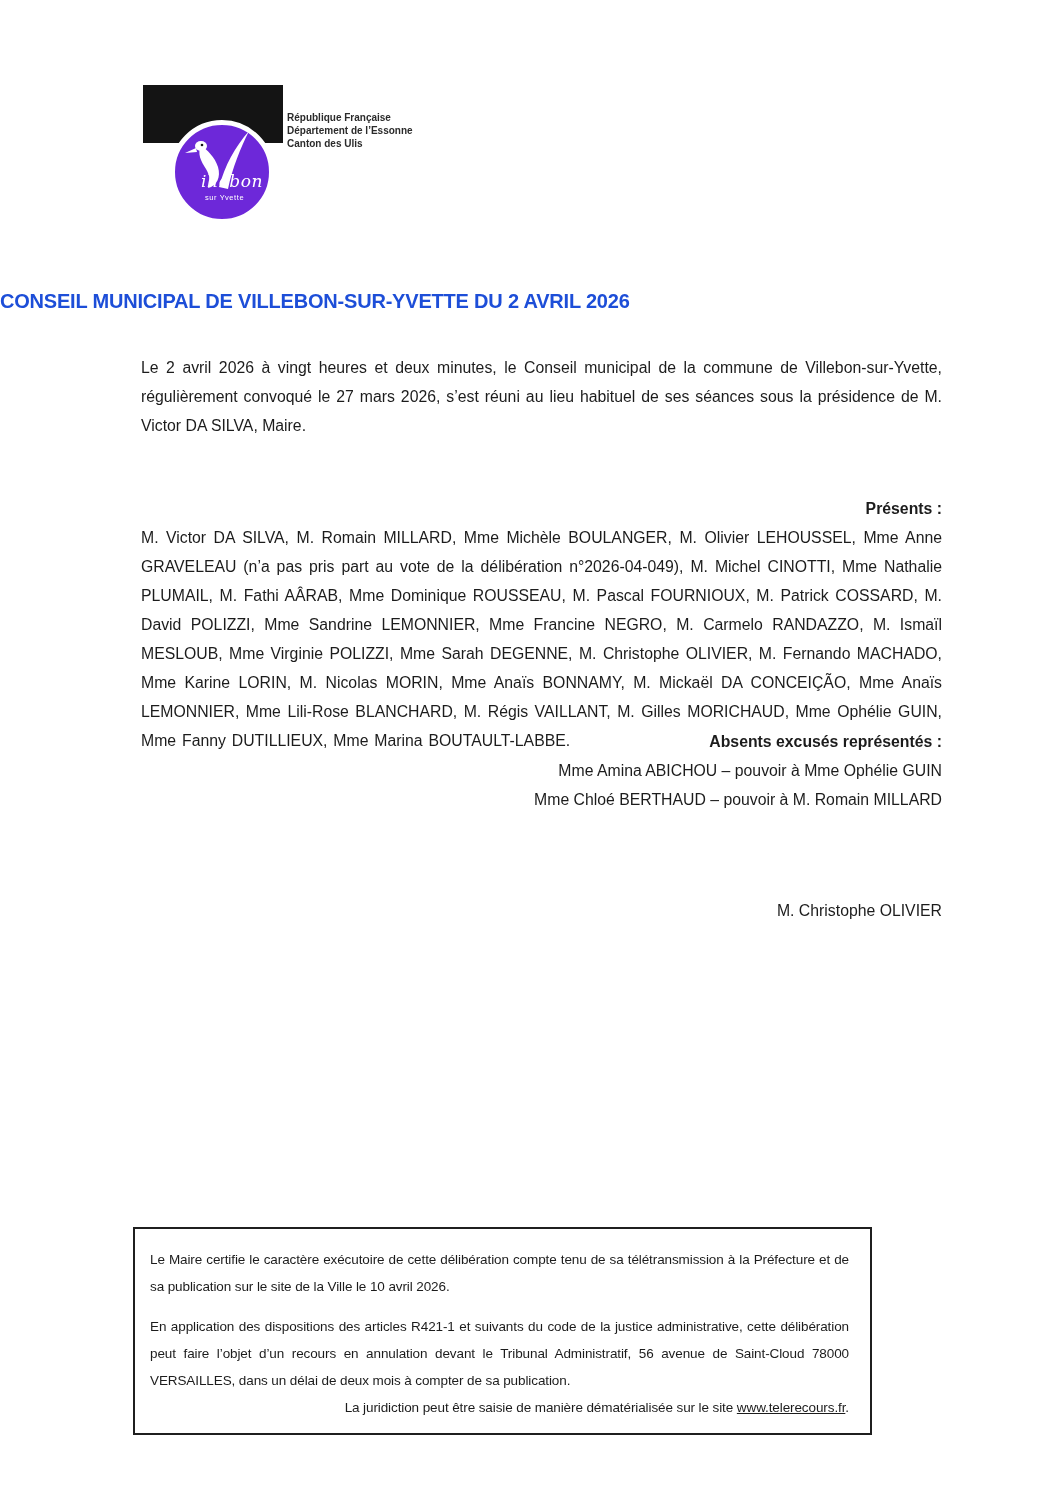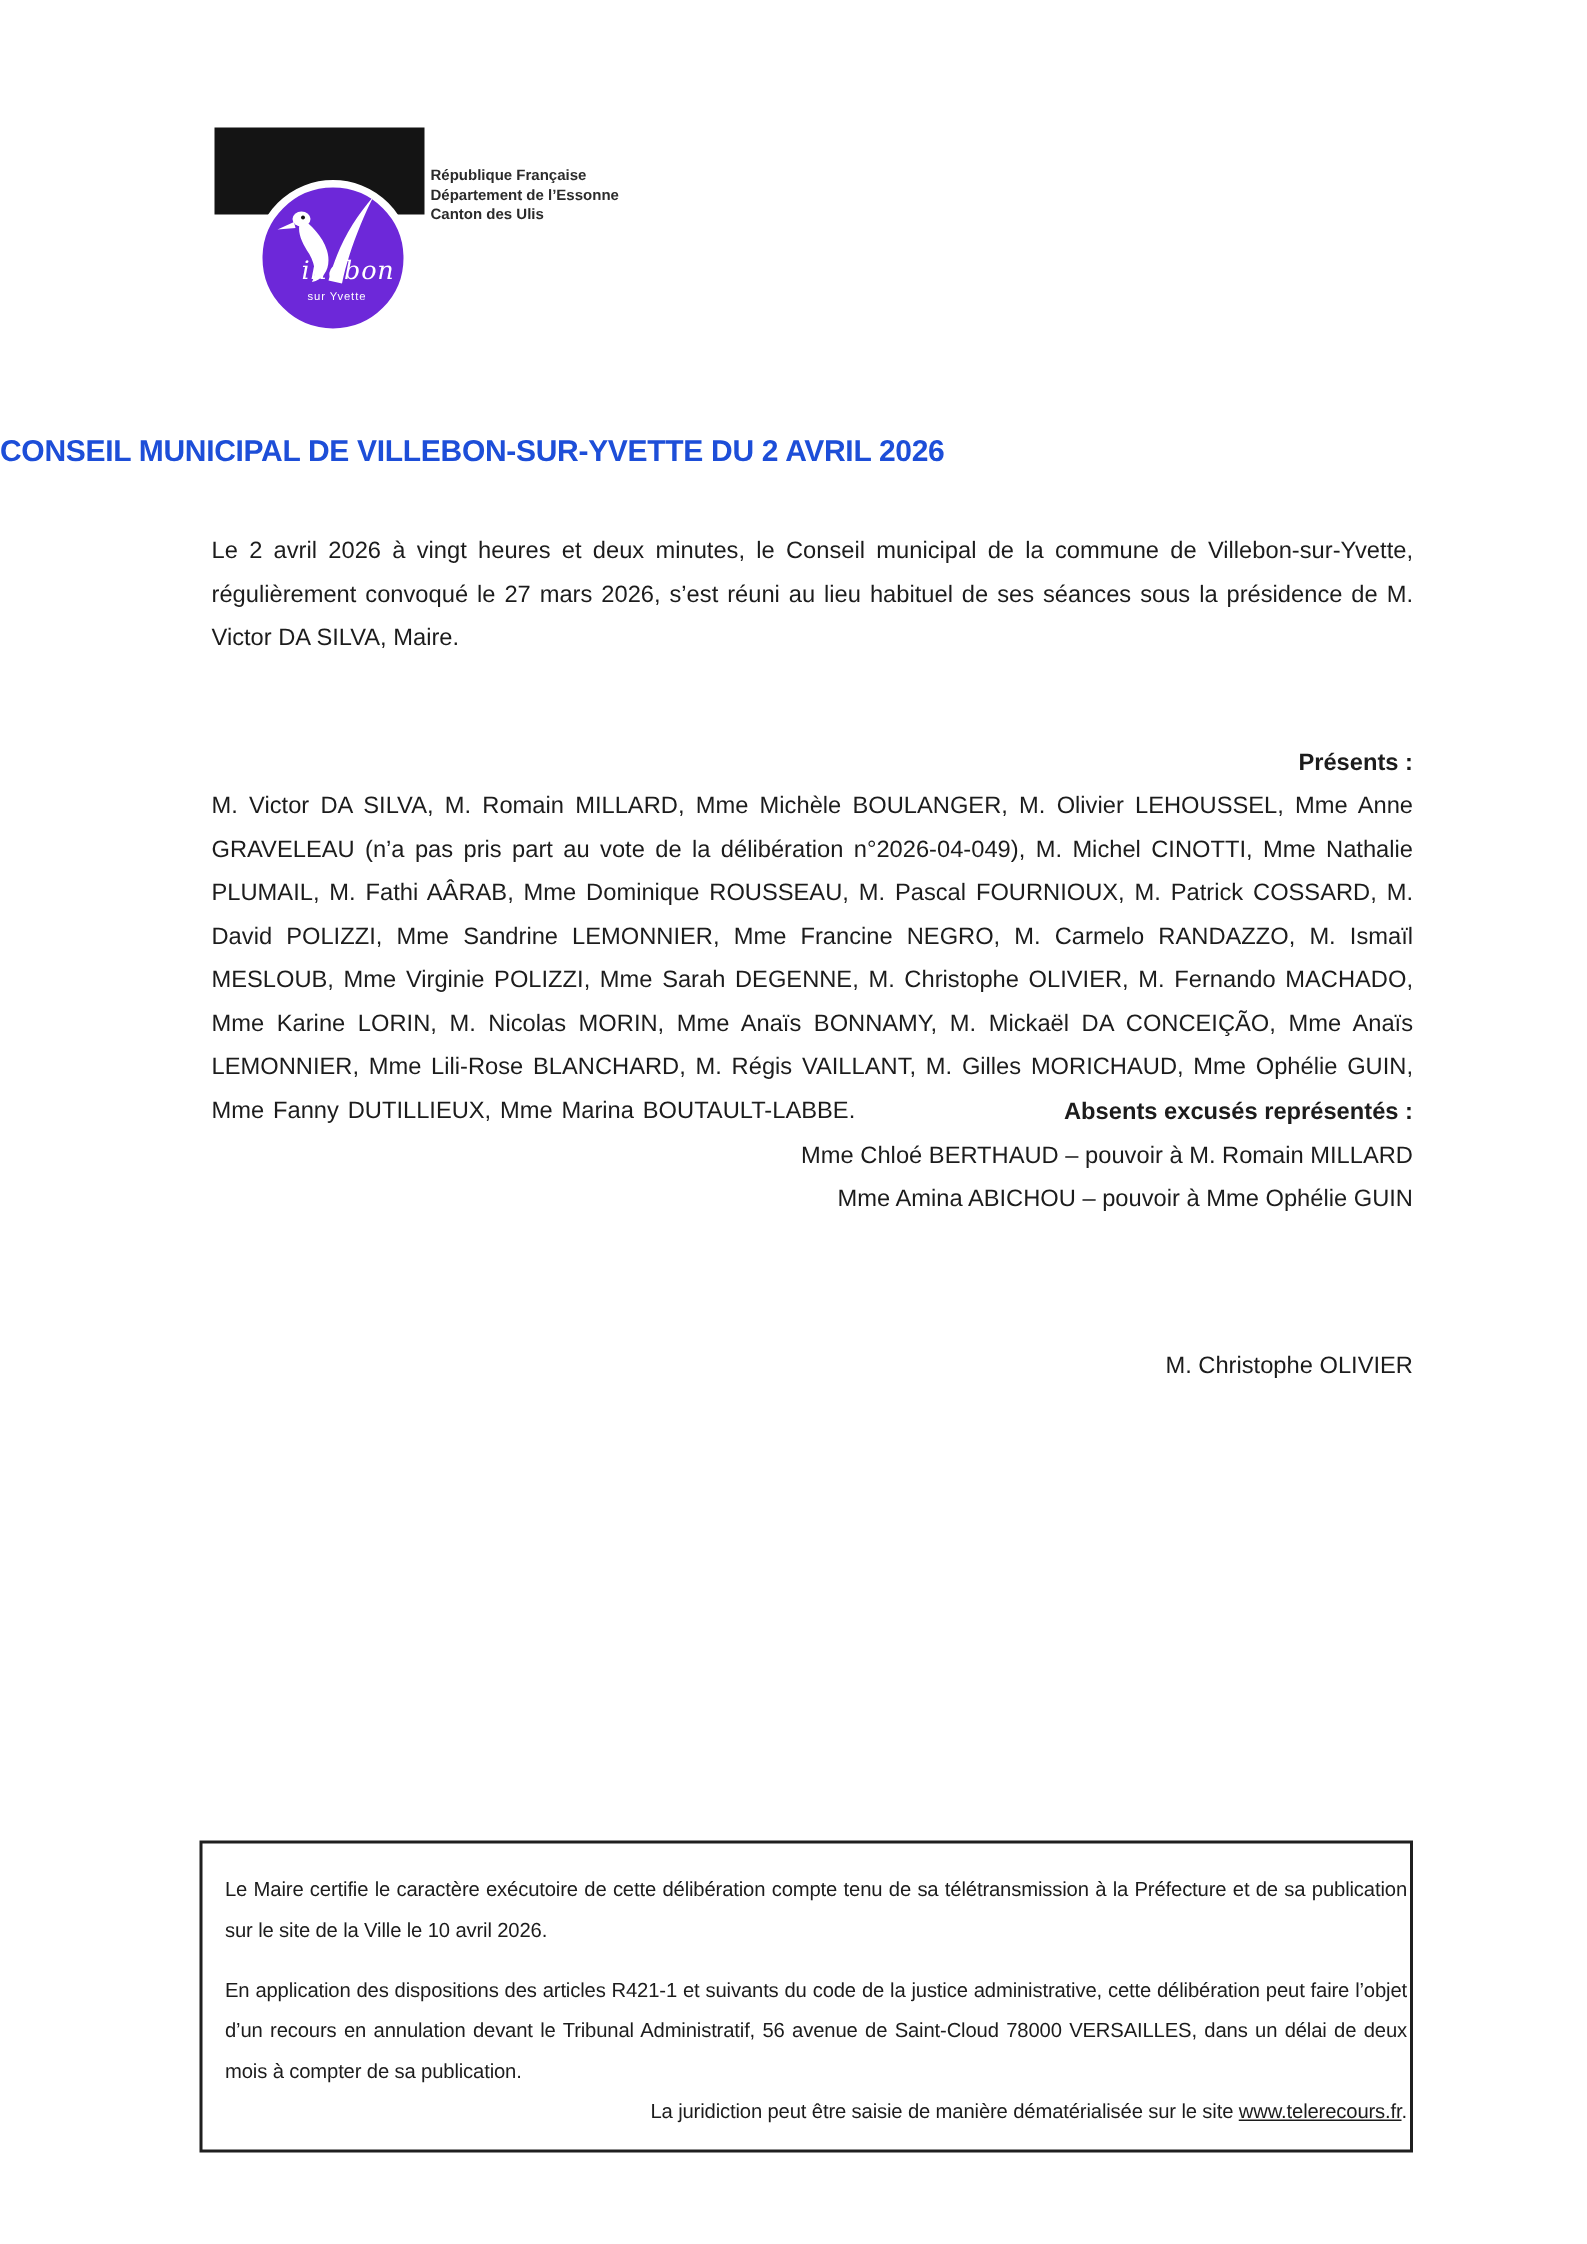--- a/index.html
+++ b/index.html
@@ -58,23 +58,23 @@
   .textblock p{margin:0;text-align:justify;}
   .textblock .plain{text-align:right;}
   .bold{font-weight:700;}
   .intro{top:353px;}
   .presents{top:494px;}
   .presents p{word-spacing:1.5px;}
   .absents{top:727px;}
   .secretaire{top:896px;}
   
   .footer-box{
-    position:absolute;left:133px;top:1227px;width:809px;
+    position:absolute;left:133px;top:1227px;width:739px;
     box-sizing:border-box;border:2px solid #1f1f1f;
-    padding:17px 2px 12px 15px;
+    padding:17px 21px 12px 15px;
     font-size:13.5px;line-height:27px;color:#1c1c1c;
     letter-spacing:-0.1px;
   }
   .footer-box p{margin:0;text-align:justify;}
   .footer-box p.first{margin-bottom:13px;}
   .footer-box .last{text-align:right;}
   .footer-box a{color:#1c1c1c;text-decoration:underline;}
 </style>
 </head>
 <body>
@@ -110,22 +110,22 @@
     <p>Le 2 avril 2026 à vingt heures et deux minutes, le Conseil municipal de la commune de Villebon-sur-Yvette, régulièrement convoqué le 27 mars 2026, s’est réuni au lieu habituel de ses séances sous la présidence de M. Victor DA SILVA, Maire.</p>
   </div>
 
   <div class="textblock presents">
     <div class="bold plain">Présents :</div>
     <p>M. Victor DA SILVA, M. Romain MILLARD, Mme Michèle BOULANGER, M. Olivier LEHOUSSEL, Mme Anne GRAVELEAU (n’a pas pris part au vote de la délibération n°2026-04-049), M. Michel CINOTTI, Mme Nathalie PLUMAIL, M. Fathi AÂRAB, Mme Dominique ROUSSEAU, M. Pascal FOURNIOUX, M. Patrick COSSARD, M. David POLIZZI, Mme Sandrine LEMONNIER, Mme Francine NEGRO, M. Carmelo RANDAZZO, M. Ismaïl MESLOUB, Mme Virginie POLIZZI, Mme Sarah DEGENNE, M. Christophe OLIVIER, M. Fernando MACHADO, Mme Karine LORIN, M. Nicolas MORIN, Mme Anaïs BONNAMY, M. Mickaël DA CONCEIÇÃO, Mme Anaïs LEMONNIER, Mme Lili-Rose BLANCHARD, M. Régis VAILLANT, M. Gilles MORICHAUD, Mme Ophélie GUIN, Mme Fanny DUTILLIEUX, Mme Marina BOUTAULT-LABBE.</p>
   </div>
 
   <div class="textblock absents">
     <div class="bold plain">Absents excusés représentés :</div>
+    <div class="plain">Mme Amina ABICHOU – pouvoir à Mme Ophélie GUIN</div>
     <div class="plain">Mme Chloé BERTHAUD – pouvoir à M. Romain MILLARD</div>
-    <div class="plain">Mme Amina ABICHOU – pouvoir à Mme Ophélie GUIN</div>
   </div>
 
   <div class="textblock secretaire">
     <div class="plain">M. Christophe OLIVIER</div>
   </div>
 
   <div class="footer-box">
     <p class="first">Le Maire certifie le caractère exécutoire de cette délibération compte tenu de sa télétransmission à la Préfecture et de sa publication sur le site de la Ville le 10 avril 2026.</p>
     <p>En application des dispositions des articles R421-1 et suivants du code de la justice administrative, cette délibération peut faire l’objet d’un recours en annulation devant le Tribunal Administratif, 56 avenue de Saint-Cloud 78000 VERSAILLES, dans un délai de deux mois à compter de sa publication.</p>
     <p class="last"><span>La juridiction peut être saisie de manière dématérialisée sur le site </span><a href="#">www.telerecours.fr</a><span>.</span></p>

